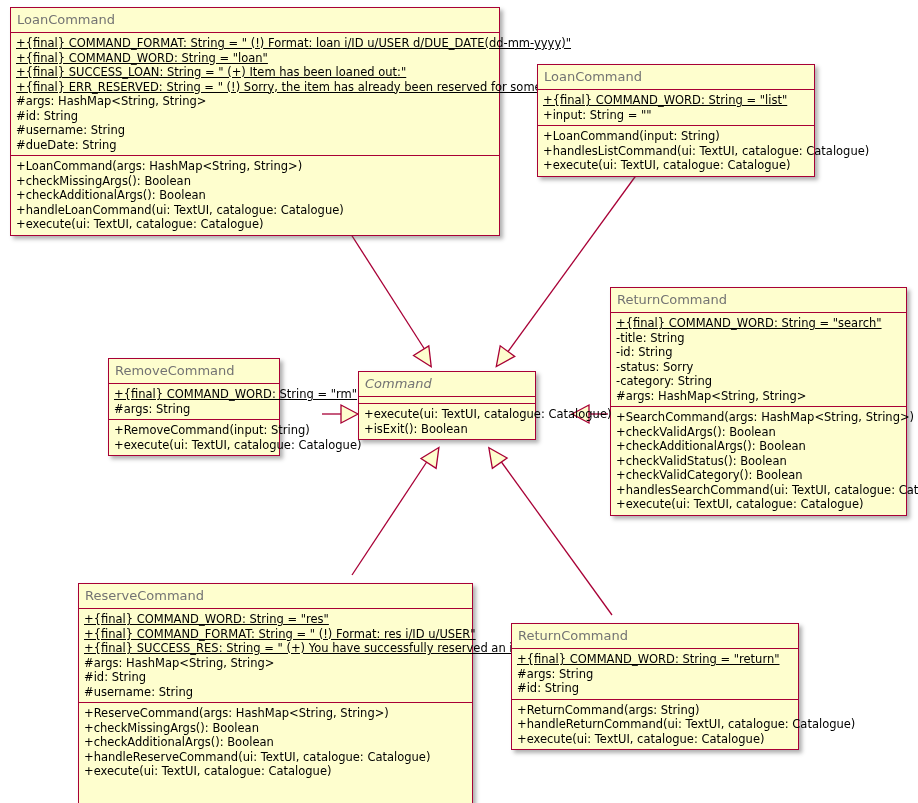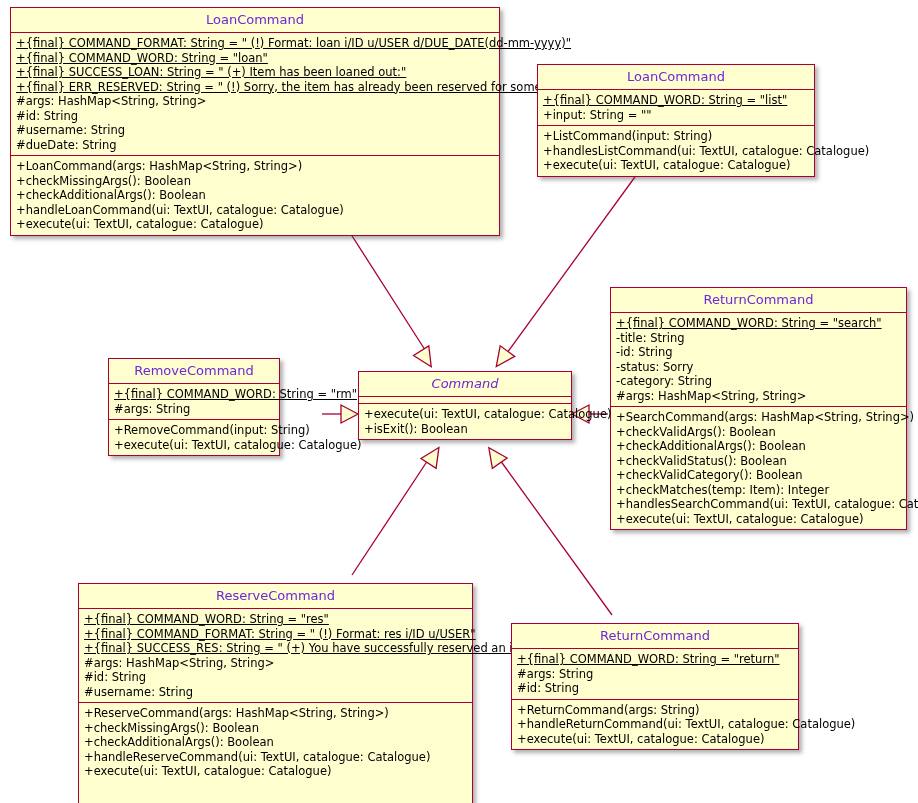--- a/index.html
+++ b/index.html
@@ -26,23 +26,23 @@
   }
   .uml-class {
     position: absolute;
     box-sizing: border-box;
     background: #FEFECE;
     border: 1.5px solid #A80036;
     box-shadow: 3px 3px 4px rgba(80, 80, 80, 0.45);
     z-index: 2;
   }
   .class-title {
-    text-align: center;
+    text-align: left;
     font-size: 13px;
-    color: #6d28d9;
+    color: #737373;
     padding: 5px 6px 5px 6px;
     line-height: 14px;
     white-space: nowrap;
   }
   .class-title.abstract {
     font-style: italic;
   }
   .compartment {
     border-top: 1.5px solid #A80036;
     padding: 3px 0 3px 0;
@@ -122,21 +122,21 @@
       </div>
   </div>
 
   <div class="uml-class" style="left:537px; top:64px; width:278px;">
     <div class="class-title">LoanCommand</div>
     <div class="compartment">
         <span class="member"><span class="static-part">+{final} COMMAND_WORD: String = "list"</span></span>
         <span class="member"><span>+input: String = ""</span></span>
       </div>
     <div class="compartment">
-        <span class="member">+ListCommand(input: String)</span>
+        <span class="member">+LoanCommand(input: String)</span>
         <span class="member">+handlesListCommand(ui: TextUI, catalogue: Catalogue)</span>
         <span class="member">+execute(ui: TextUI, catalogue: Catalogue)</span>
       </div>
   </div>
 
   <div class="uml-class" style="left:610px; top:287px; width:297px;">
     <div class="class-title">ReturnCommand</div>
     <div class="compartment">
         <span class="member"><span class="static-part">+{final} COMMAND_WORD: String = "search"</span></span>
         <span class="member"><span>-title: String</span></span>
@@ -144,39 +144,38 @@
         <span class="member"><span>-status: Sorry</span></span>
         <span class="member"><span>-category: String</span></span>
         <span class="member"><span>#args: HashMap&lt;String, String&gt;</span></span>
       </div>
     <div class="compartment">
         <span class="member">+SearchCommand(args: HashMap&lt;String, String&gt;)</span>
         <span class="member">+checkValidArgs(): Boolean</span>
         <span class="member">+checkAdditionalArgs(): Boolean</span>
         <span class="member">+checkValidStatus(): Boolean</span>
         <span class="member">+checkValidCategory(): Boolean</span>
-        <span class="member">+checkMatches(temp: Item): Integer</span>
         <span class="member">+handlesSearchCommand(ui: TextUI, catalogue: Catalogue)</span>
         <span class="member">+execute(ui: TextUI, catalogue: Catalogue)</span>
       </div>
   </div>
 
   <div class="uml-class" style="left:108px; top:358px; width:172px;">
     <div class="class-title">RemoveCommand</div>
     <div class="compartment">
         <span class="member"><span class="static-part">+{final} COMMAND_WORD: String = "rm"</span></span>
         <span class="member"><span>#args: String</span></span>
       </div>
     <div class="compartment">
         <span class="member">+RemoveCommand(input: String)</span>
         <span class="member">+execute(ui: TextUI, catalogue: Catalogue)</span>
       </div>
   </div>
 
-  <div class="uml-class" style="left:358px; top:371px; width:214px;">
+  <div class="uml-class" style="left:358px; top:371px; width:178px;">
     <div class="class-title abstract">Command</div>
     <div class="compartment empty"></div>
     <div class="compartment">
         <span class="member">+execute(ui: TextUI, catalogue: Catalogue)</span>
         <span class="member">+isExit(): Boolean</span>
       </div>
   </div>
 
   <div class="uml-class" style="left:78px; top:583px; width:395px;">
     <div class="class-title">ReserveCommand</div>

